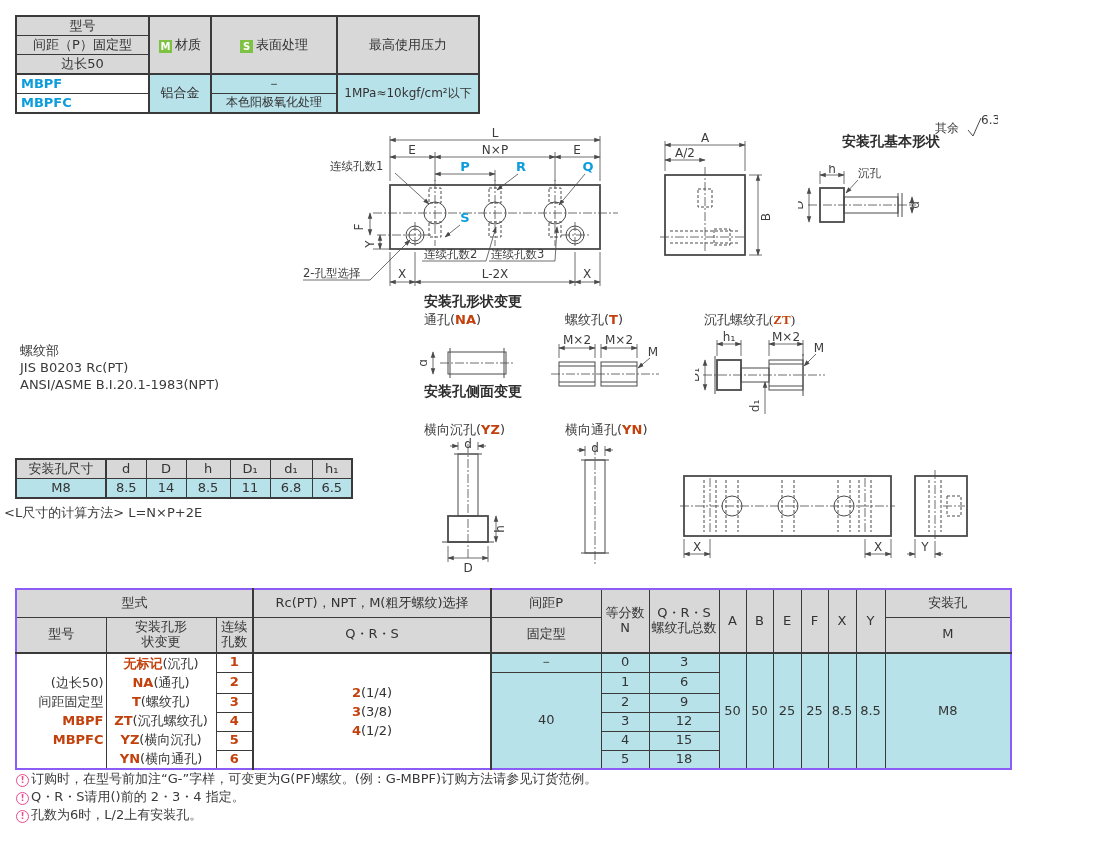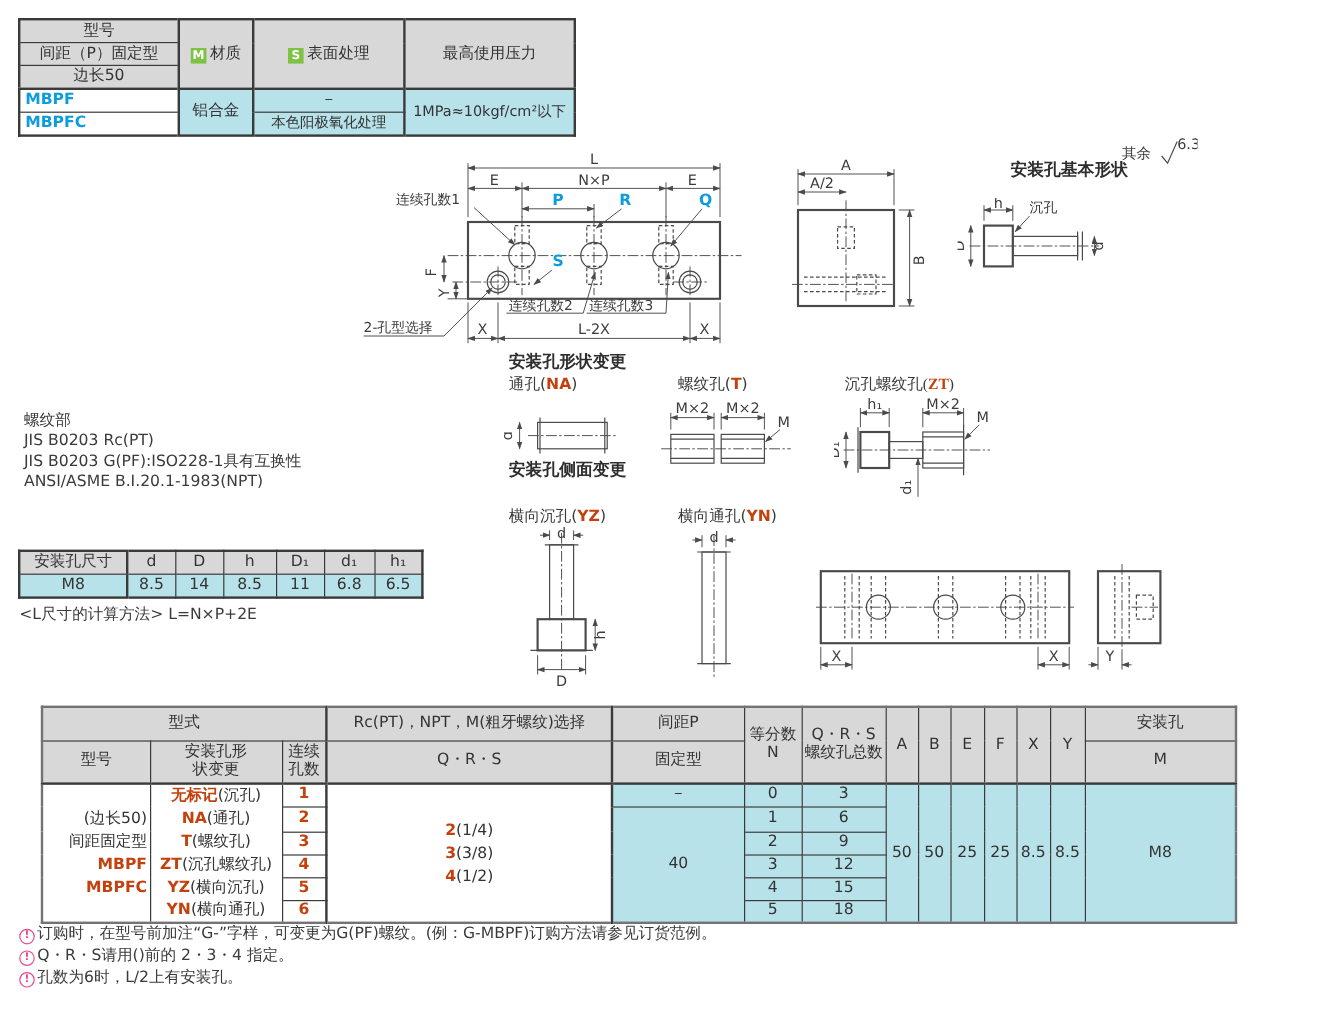--- a/index.html
+++ b/index.html
@@ -24,21 +24,21 @@
   .noteblock{font-size:13px;line-height:17px;color:#3a3a3a;}
   .nmark{display:inline-block;width:11px;height:11px;border:1.2px solid #e8498f;border-radius:50%;
          color:#e8498f;font-size:9px;line-height:11px;text-align:center;font-weight:bold;margin-right:2px;}
   .nmark::before{content:"!";}
   .indent{padding-left:14px;}
   
   .ht{border:2px solid #3a3a3a;}
   .ht td{border:1px solid #3a3a3a;height:18px;}
   .ht td.vsep{border-left:2px solid #3a3a3a;}
   
-  .mt{border:2px solid #737373;margin-left:19px;}
+  .mt{border:2px solid #8b5cf6;}
   .mt td{border:1px solid #3a3a3a;}
   .mt td.vsep{border-left:2px solid #3a3a3a;}
   .mt td.hb{border-bottom:2px solid #3a3a3a;}
   .mt .mcell{text-align:right;padding-left:5px;background:#fff;}
   .mt .mcell div{line-height:19px;}
   .shape-cell div{line-height:19px;}
   .qrs-cell div{line-height:19px;}
   .secttitle{font-size:14px;font-weight:bold;color:#2e2e2e;}
   .sublabel{font-size:13px;color:#3a3a3a;}
   
@@ -241,21 +241,20 @@
     <text class="dtext" transform="rotate(-90 5 40)" x="5" y="40" text-anchor="middle">D</text>
 
     <line class="dim" x1="114" y1="32" x2="114" y2="48" marker-start="url(#ar)" marker-end="url(#ar)"></line>
     <text class="dtext" transform="rotate(-90 121 40)" x="121" y="40" text-anchor="middle">d</text>
   </svg>
 
 
   <div class="abs noteblock" style="left:20px;top:342px;line-height:17px;">
     <div>螺纹部</div>
     <div>JIS  B0203  Rc(PT)</div>
-    <div>JIS B0203 G(PF):ISO228-1具有互换性</div>
     <div>ANSI/ASME B.I.20.1-1983(NPT)</div>
   </div>
 
   <div class="abs secttitle" style="left:424px;top:293px;">安装孔形状变更</div>
   <div class="abs sublabel" style="left:424px;top:311px;"><span>通孔(</span><span class="blue bold">NA</span><span>)</span></div>
   <div class="abs sublabel" style="left:565px;top:311px;"><span>螺纹孔(</span><span class="blue bold">T</span><span>)</span></div>
   <div class="abs sublabel" style="left:704px;top:311px;font-family:Liberation Serif, serif;"><span>沉孔螺纹孔(</span><span class="blue bold">ZT</span><span>)</span></div>
 
   <svg class="abs" style="left:420px;top:336px;" width="100" height="52">
     <rect class="ln" x="28" y="16" width="58" height="22"></rect>
@@ -380,21 +379,21 @@
       <td class="cy">M8</td>
       <td class="cy vsep">8.5</td>
       <td class="cy">14</td>
       <td class="cy">8.5</td>
       <td class="cy">11</td>
       <td class="cy">6.8</td>
       <td class="cy">6.5</td>
     </tr>
   </tbody>
     </table>
-  <div class="abs noteblock" style="left:16px;top:504px;">&lt;L尺寸的计算方法&gt; L=N×P+2E</div>
+  <div class="abs noteblock" style="left:4px;top:504px;">&lt;L尺寸的计算方法&gt; L=N×P+2E</div>
 
   <svg class="abs" style="left:680px;top:468px;" width="218" height="96">
     <rect class="ln thick" x="4" y="8" width="207" height="60"></rect>
     <line class="ln dd" x1="0" y1="38" x2="215" y2="38"></line>
     <g>
       <circle class="ln" cx="52" cy="38" r="10"></circle>
       <circle class="ln" cx="108" cy="38" r="10"></circle>
       <circle class="ln" cx="164" cy="38" r="10"></circle>
       <line class="ln dash" x1="46" y1="12" x2="46" y2="64"></line>
       <line class="ln dash" x1="58" y1="12" x2="58" y2="64"></line>

